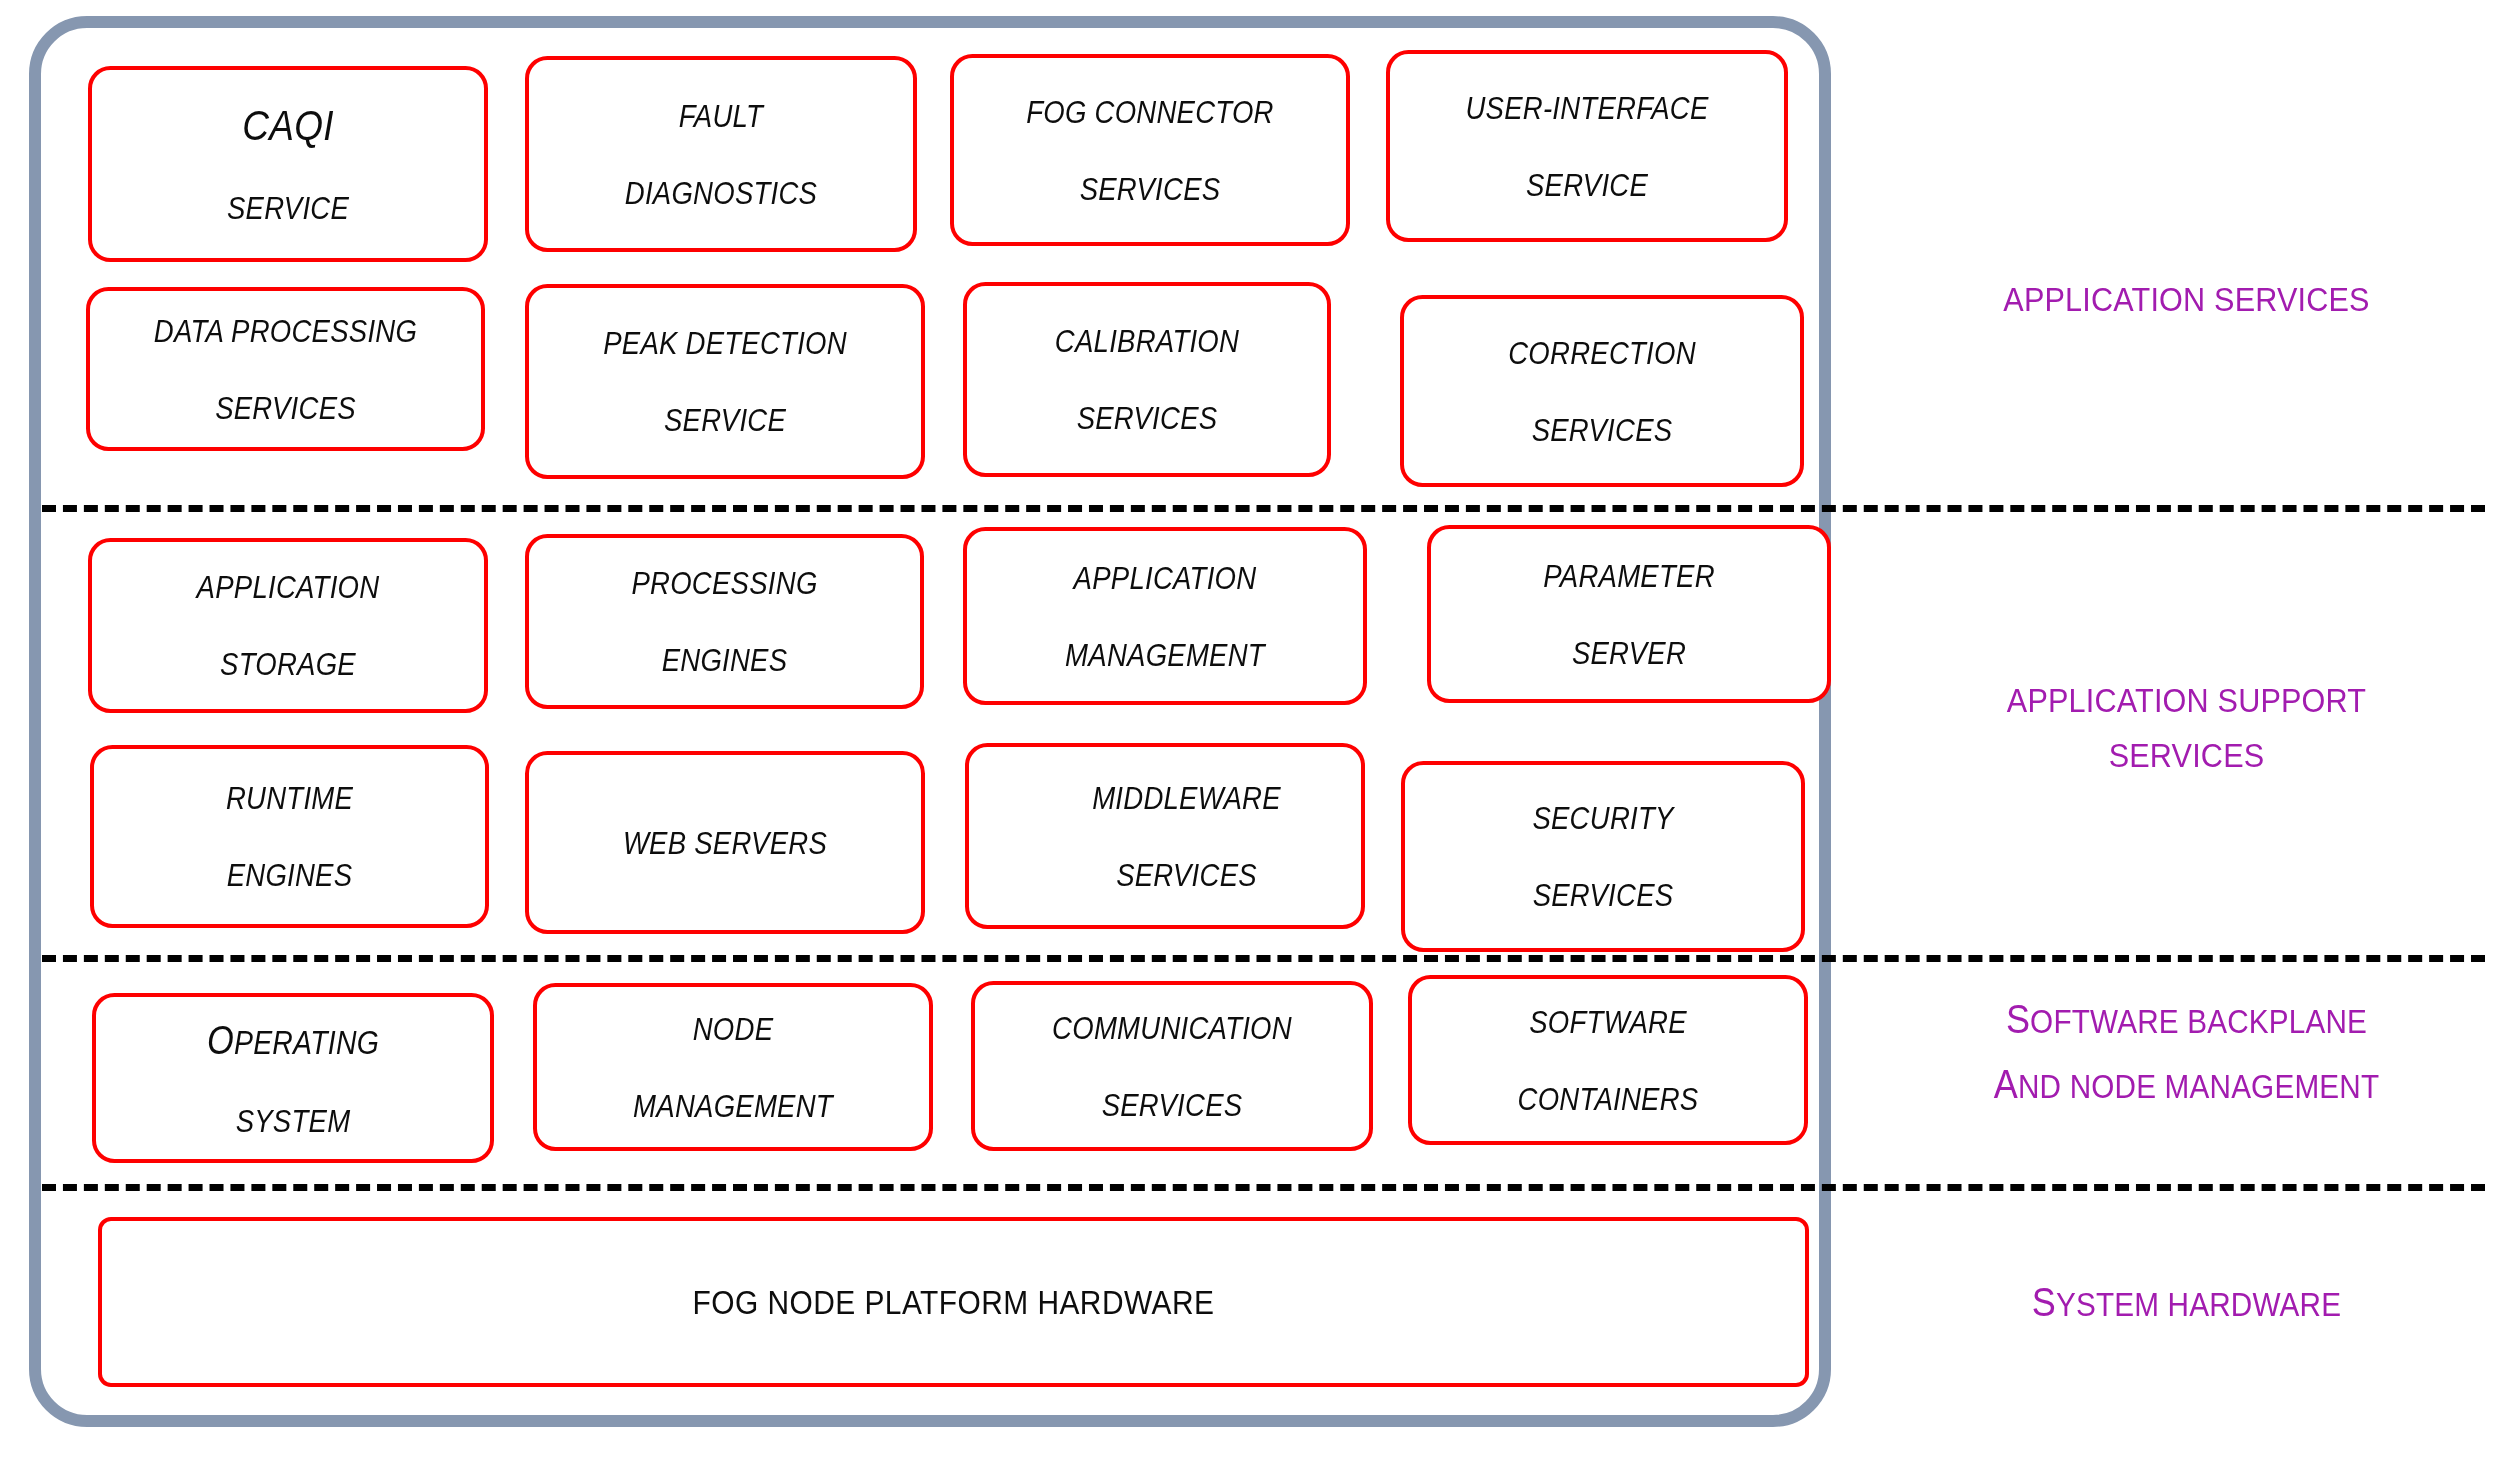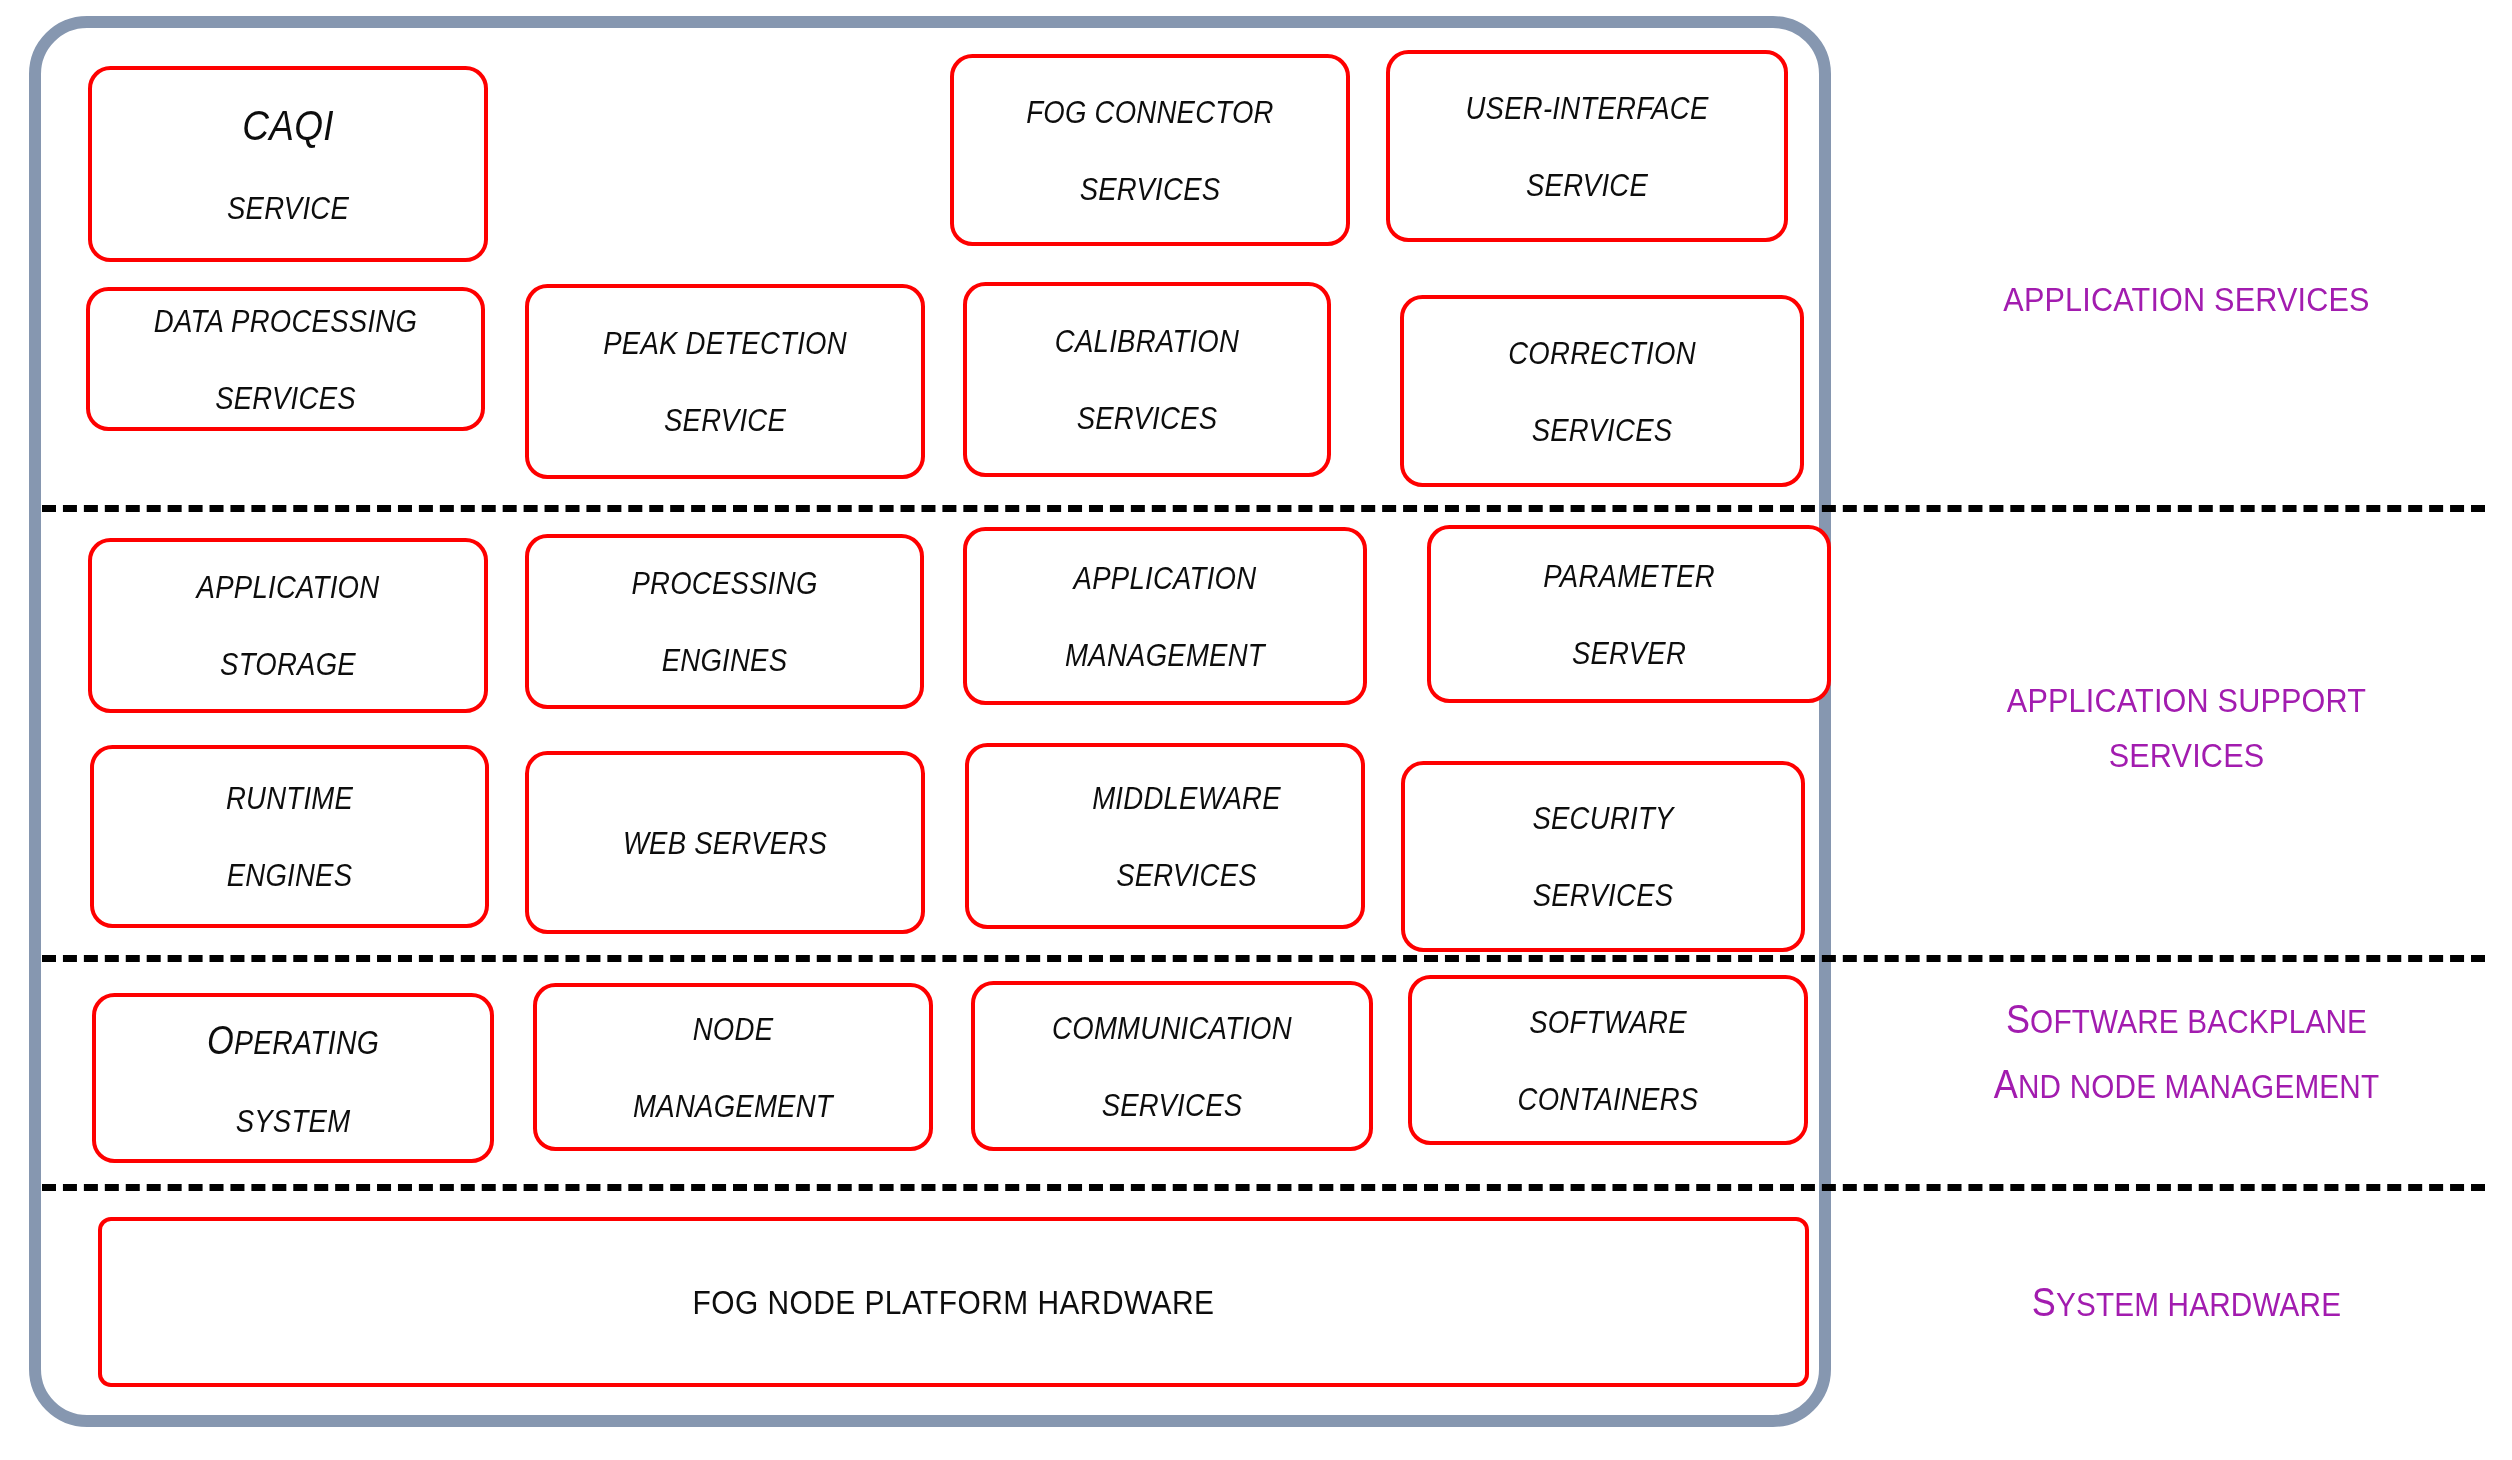--- a/index.html
+++ b/index.html
@@ -63,32 +63,36 @@
 
 <div id="stage">
 
   <div class="outer-frame"></div>
 
   <div class="svc-box" style="left:88px;top:66px;width:400px;height:196px;">
     <span class="svc-line big">CAQI</span>
     <span class="svc-line gap">SERVICE</span>
   </div>
 
+  <div class="svc-box" style="left:525px;top:56px;width:392px;height:196px;">
+    <span class="svc-line">FAULT</span>
+    <span class="svc-line gap">DIAGNOSTICS</span>
+  </div>
 
   <div class="svc-box" style="left:950px;top:54px;width:400px;height:192px;">
     <span class="svc-line">FOG CONNECTOR</span>
     <span class="svc-line gap">SERVICES</span>
   </div>
 
   <div class="svc-box" style="left:1386px;top:50px;width:402px;height:192px;">
     <span class="svc-line">USER-INTERFACE</span>
     <span class="svc-line gap">SERVICE</span>
   </div>
 
-  <div class="svc-box" style="left:86px;top:287px;width:399px;height:144px;">
+  <div class="svc-box" style="left:86px;top:287px;width:399px;height:164px;">
     <span class="svc-line">DATA PROCESSING</span>
     <span class="svc-line gap">SERVICES</span>
   </div>
 
   <div class="svc-box" style="left:525px;top:284px;width:400px;height:195px;">
     <span class="svc-line">PEAK DETECTION</span>
     <span class="svc-line gap">SERVICE</span>
   </div>
 
   <div class="svc-box" style="left:963px;top:282px;width:368px;height:195px;">

